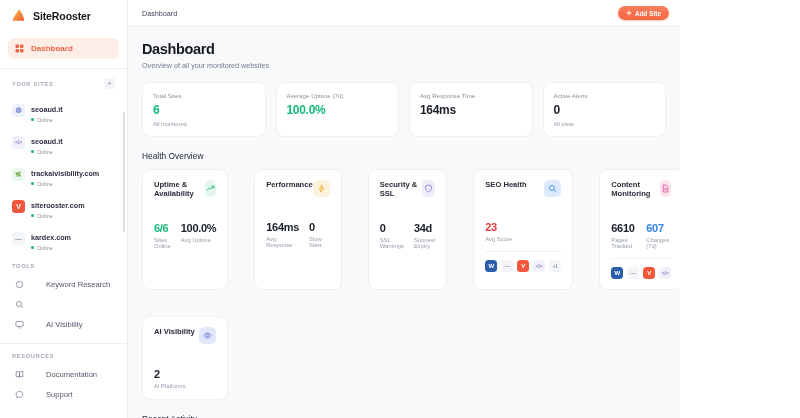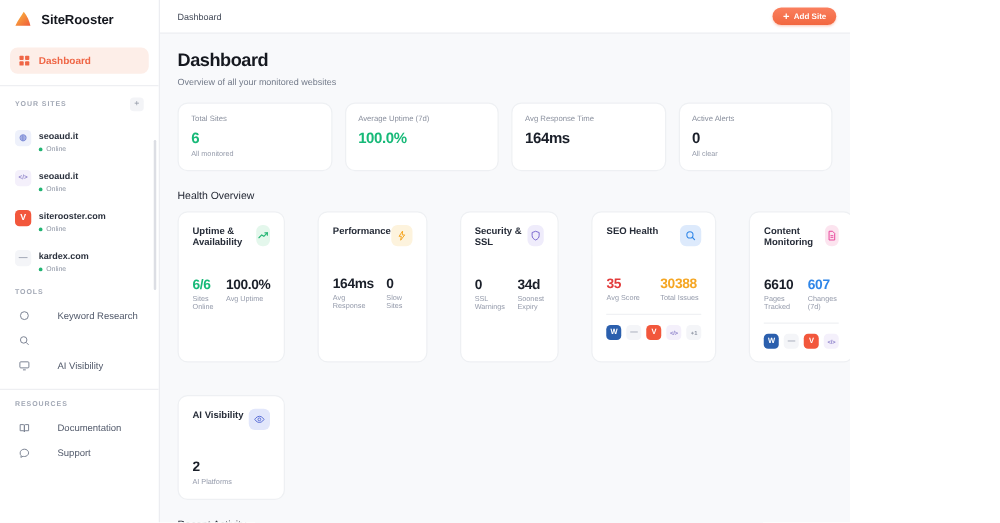--- a/index.html
+++ b/index.html
@@ -186,20 +186,30 @@
         <span class="fav" style="background: rgb(244, 240, 251); color: rgb(138, 126, 200); font-size: 5px;">&lt;/&gt;</span>
         <span class="site-meta">
           <span class="site-name">seoaud.it</span>
           <span class="site-status">
               <i class="dot"></i>
               <span>Online</span>
             </span>
         </span>
       </div>
       <div class="site-row">
+        <span class="fav" style="background: rgb(233, 247, 238); color: rgb(47, 158, 85); font-size: 5px;">🌿</span>
+        <span class="site-meta">
+          <span class="site-name">trackaivisibility.com</span>
+          <span class="site-status">
+              <i class="dot"></i>
+              <span>Online</span>
+            </span>
+        </span>
+      </div>
+      <div class="site-row">
         <span class="fav" style="background: rgb(242, 87, 60); color: rgb(255, 255, 255);">V</span>
         <span class="site-meta">
           <span class="site-name">siterooster.com</span>
           <span class="site-status">
               <i class="dot"></i>
               <span>Online</span>
             </span>
         </span>
       </div>
       <div class="site-row">
@@ -373,26 +383,22 @@
               <div class="h-title">SEO Health</div>
               <div class="h-badge" style="background: rgb(221, 234, 252);">
                 <svg width="9" height="9" viewBox="0 0 16 16">
                   <circle cx="7" cy="7" r="4.4" fill="none" stroke="#2f86e8" stroke-width="1.5"></circle>
                   <line x1="10.3" y1="10.3" x2="13.6" y2="13.6" stroke="#2f86e8" stroke-width="1.6" stroke-linecap="round"></line>
                 </svg>
               </div>
             </div>
             <div class="h-metrics">
               <div class="h-metric">
-                <div class="h-num red">35</div>
+                <div class="h-num red">23</div>
                 <div class="h-cap">Avg Score</div>
-              </div>
-              <div class="h-metric">
-                <div class="h-num amber">30388</div>
-                <div class="h-cap">Total Issues</div>
               </div>
             </div>
             <div class="chips">
               <span class="chip" style="background: rgb(43, 95, 173); color: rgb(255, 255, 255);">W</span>
               <span class="chip" style="background: rgb(244, 245, 248); color: rgb(154, 161, 176);">—</span>
               <span class="chip" style="background: rgb(242, 87, 60); color: rgb(255, 255, 255);">V</span>
               <span class="chip" style="background: rgb(244, 240, 251); color: rgb(138, 126, 200); font-size: 4.6px;">&lt;/&gt;</span>
               <span class="chip" style="background: rgb(244, 245, 248); color: rgb(141, 148, 163); font-size: 4.6px;">+1</span>
             </div>
           </div>

